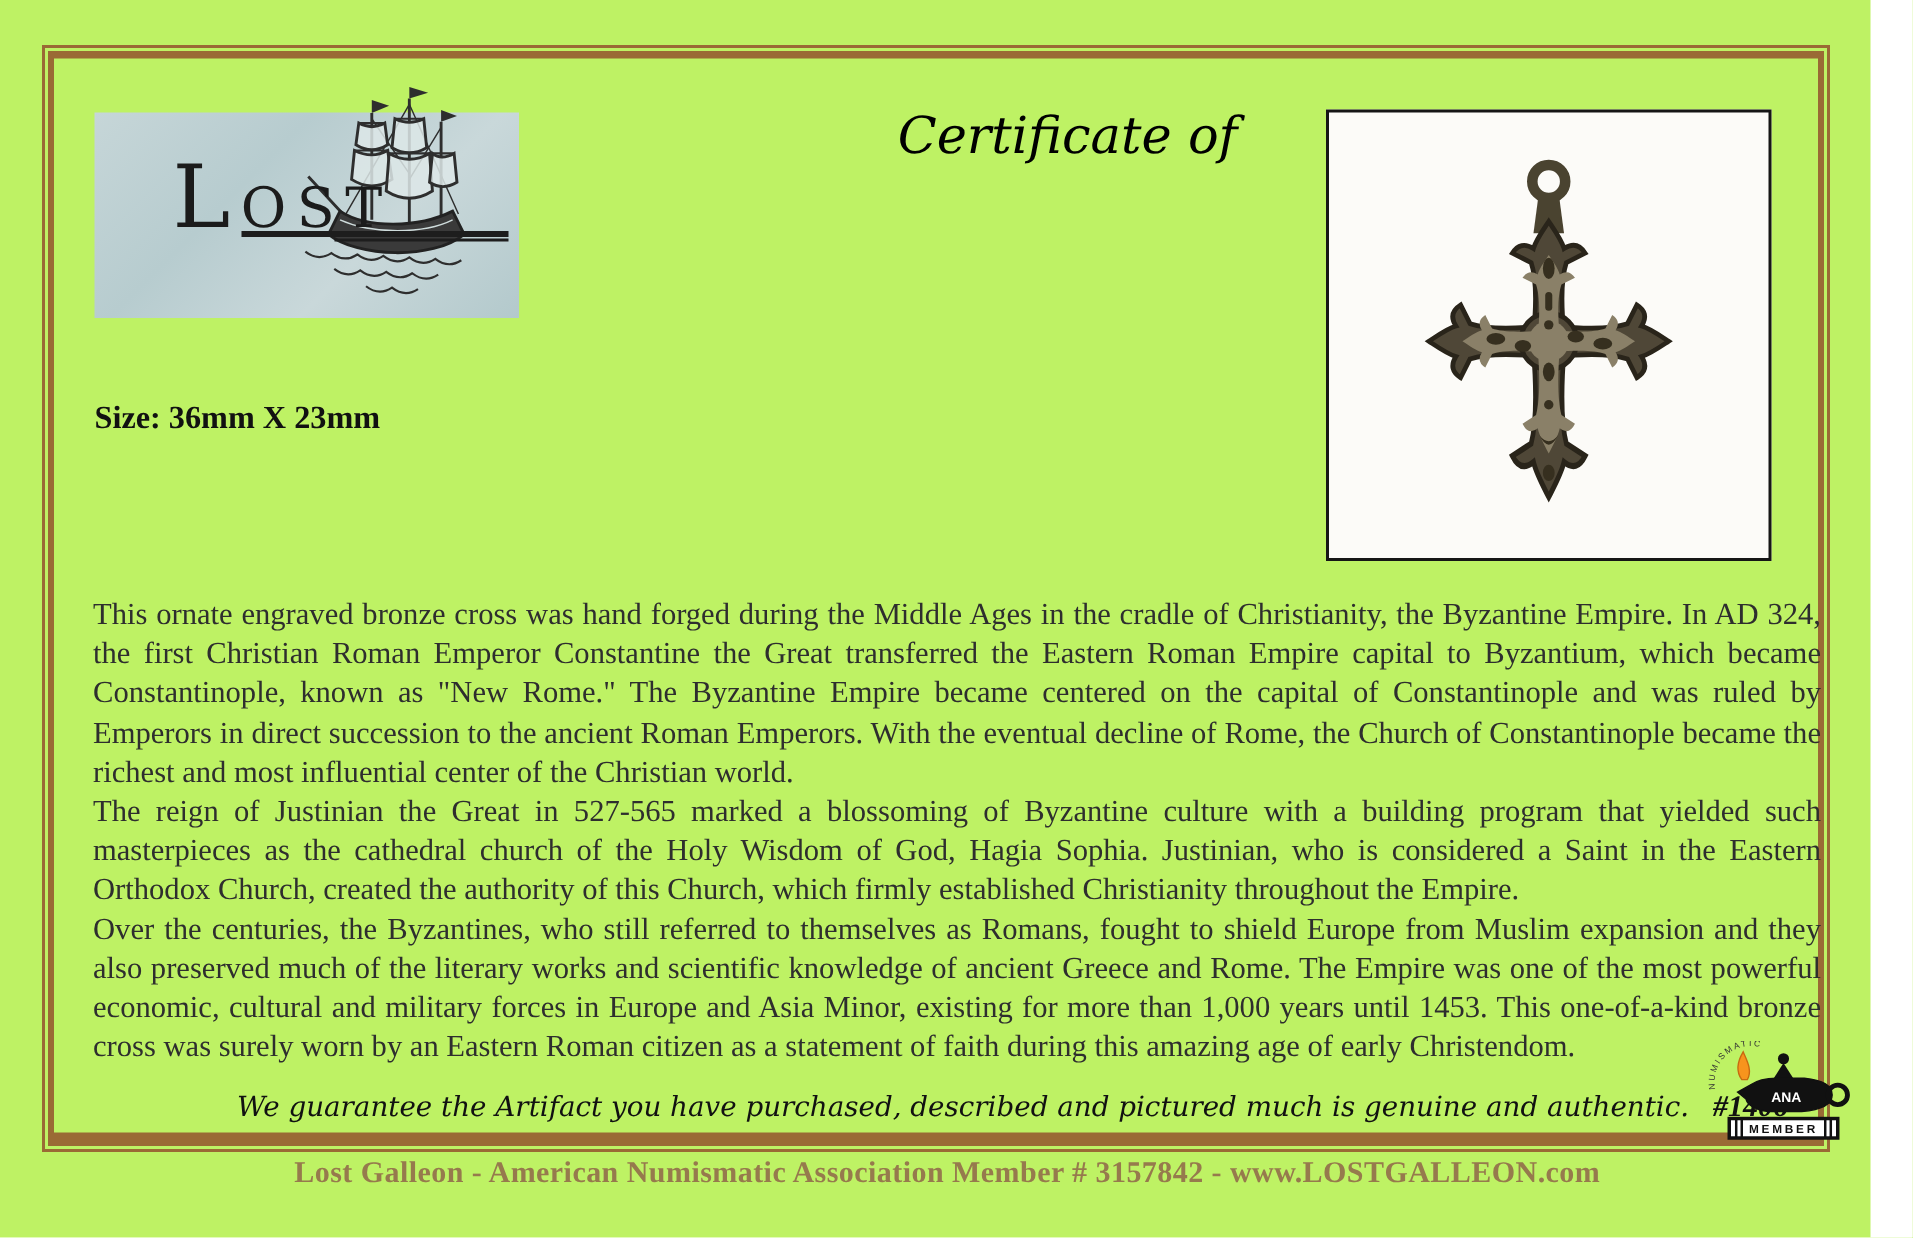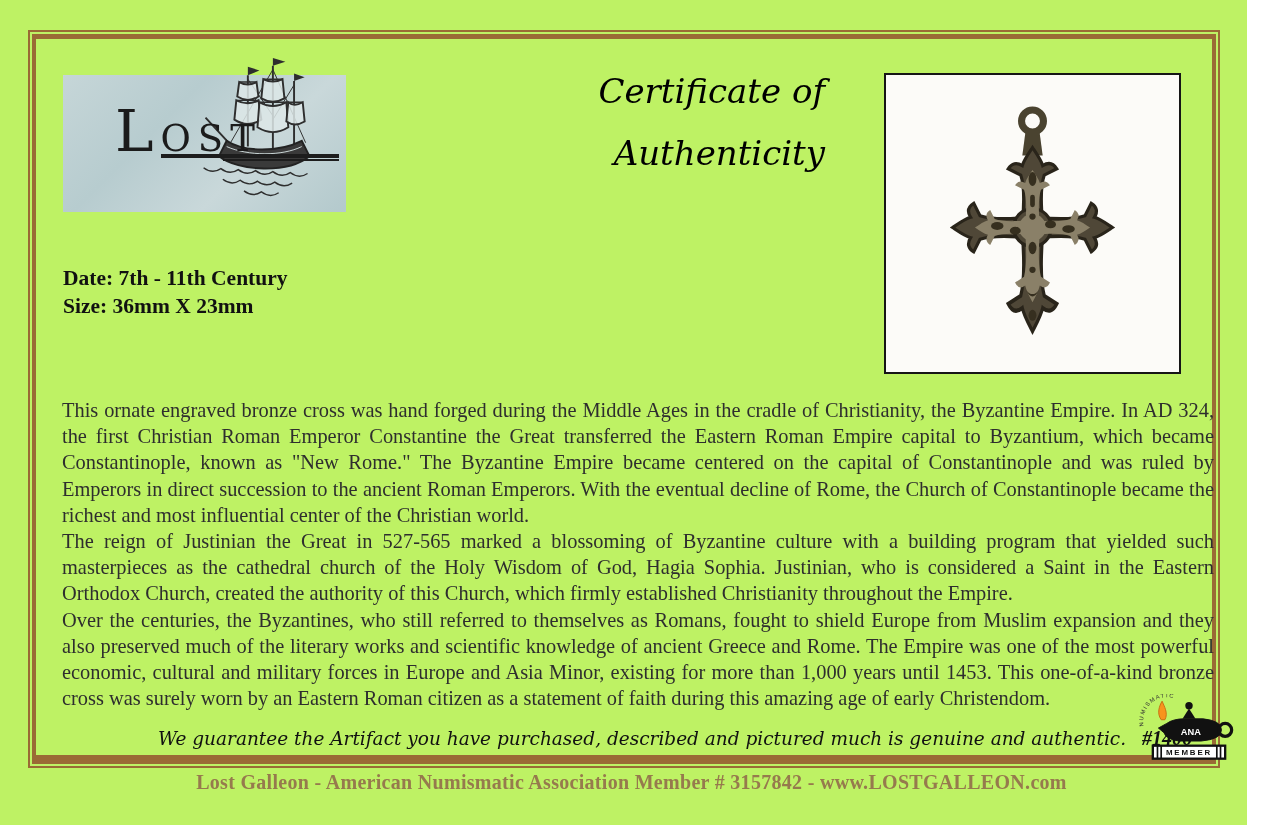--- a/index.html
+++ b/index.html
@@ -122,21 +122,20 @@
       <path d="M26,126 q9,7 18,1 q9,7 18,1 q9,7 18,1 q9,7 18,1" stroke-width="1.5"></path>
       <path d="M48,138 q9,7 18,1 q9,7 18,1" stroke-width="1.5"></path>
     </svg>
     <div class="logo-line"></div>
     <div class="logo-line2"></div>
     <div class="logo-word logo-lost">LOST</div>
   </div>
 
   <div class="cert-title">
     <div>Certificate of</div>
-    <div>Authenticity</div>
   </div>
 
   <div class="photo-box">
     <svg width="235" height="268" viewBox="0 0 300 335">
       <defs>
         <path id="arm" d="M137,166 C140,136 139,117 135,105 L119,97 Q126,86 137,93 C139,86 144,79 150,70 C156,79 161,86 163,93 Q174,86 181,97 L165,105 C161,117 160,136 163,166 Z"></path>
         <g id="cross4">
           <use href="#arm"></use>
           <use href="#arm" transform="rotate(90 150 172)"></use>
           <use href="#arm" transform="rotate(-90 150 172)"></use>
@@ -166,21 +165,20 @@
         <ellipse cx="196" cy="174" rx="8" ry="5"></ellipse>
         <ellipse cx="150" cy="198" rx="5" ry="8"></ellipse>
         <circle cx="150" cy="226" r="4"></circle>
         <path d="M142,252 q8,10 16,0 q-8,16 -16,0 Z"></path>
         <ellipse cx="150" cy="284" rx="5" ry="7"></ellipse>
       </g>
     </svg>
   </div>
 
   <div class="artifact-specs">
-    <div>Date: 7th - 11th Century</div>
     <div>Size: 36mm X 23mm</div>
   </div>
 
   <div class="body-text">
     <p>This ornate engraved bronze cross was hand forged during the Middle Ages in the cradle of Christianity, the Byzantine Empire. In AD 324, the first Christian Roman Emperor Constantine the Great transferred the Eastern Roman Empire capital to Byzantium, which became Constantinople, known as "New Rome." The Byzantine Empire became centered on the capital of Constantinople and was ruled by Emperors in direct succession to the ancient Roman Emperors. With the eventual decline of Rome, the Church of Constantinople became the richest and most influential center of the Christian world.</p>
     <p>The reign of Justinian the Great in 527-565 marked a blossoming of Byzantine culture with a building program that yielded such masterpieces as the cathedral church of the Holy Wisdom of God, Hagia Sophia. Justinian, who is considered a Saint in the Eastern Orthodox Church, created the authority of this Church, which firmly established Christianity throughout the Empire.</p>
     <p>Over the centuries, the Byzantines, who still referred to themselves as Romans, fought to shield Europe from Muslim expansion and they also preserved much of the literary works and scientific knowledge of ancient Greece and Rome. The Empire was one of the most powerful economic, cultural and military forces in Europe and Asia Minor, existing for more than 1,000 years until 1453. This one-of-a-kind bronze cross was surely worn by an Eastern Roman citizen as a statement of faith during this amazing age of early Christendom.</p>
   </div>
 
   <div class="guarantee">

